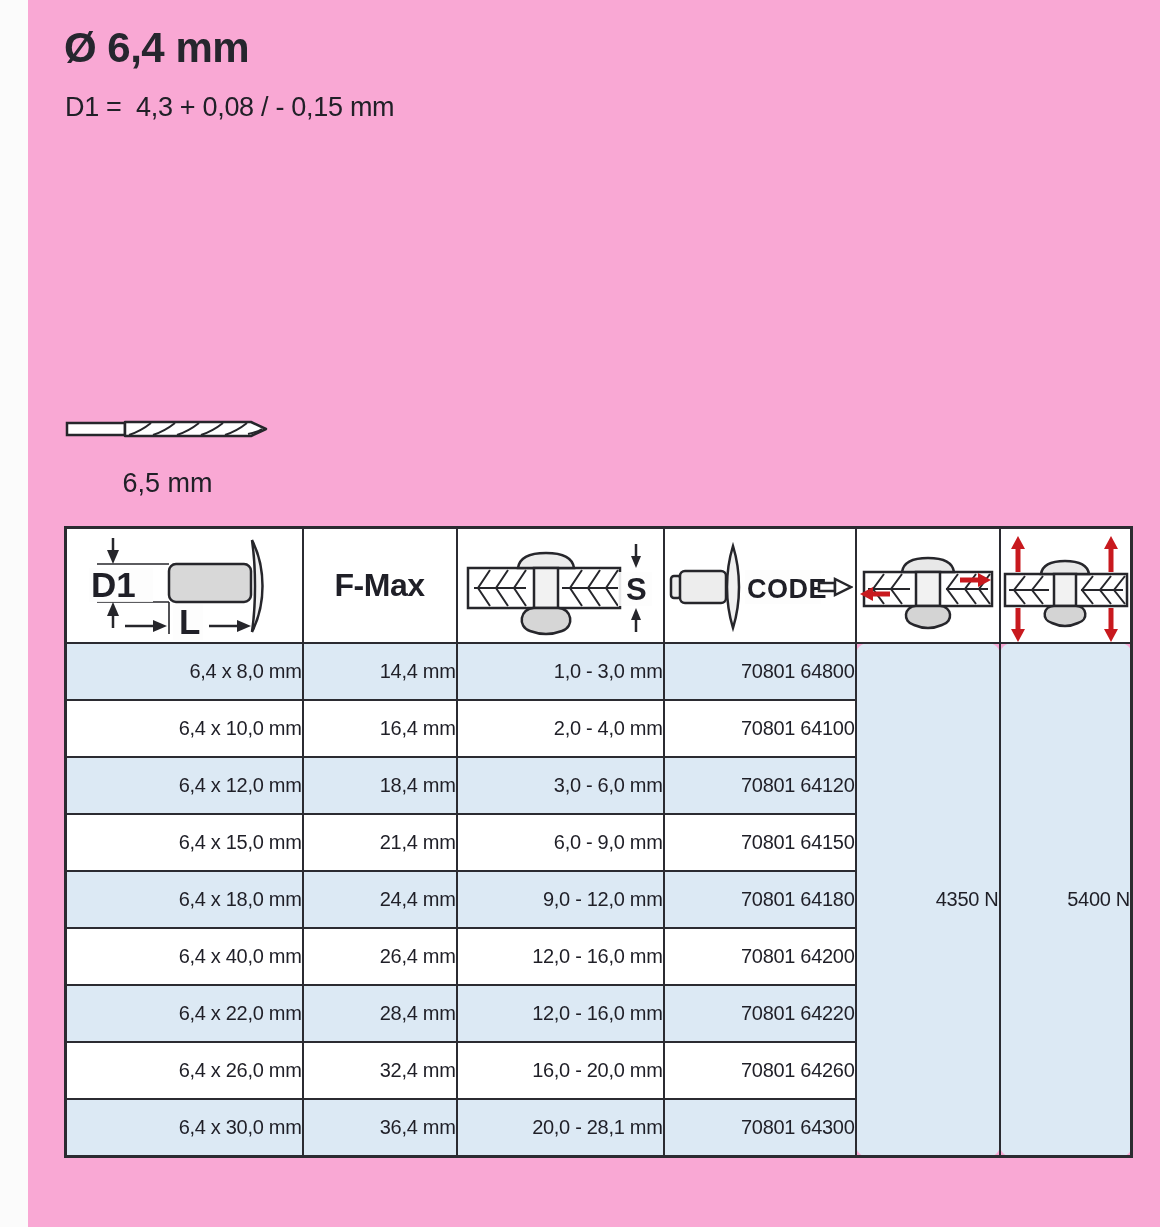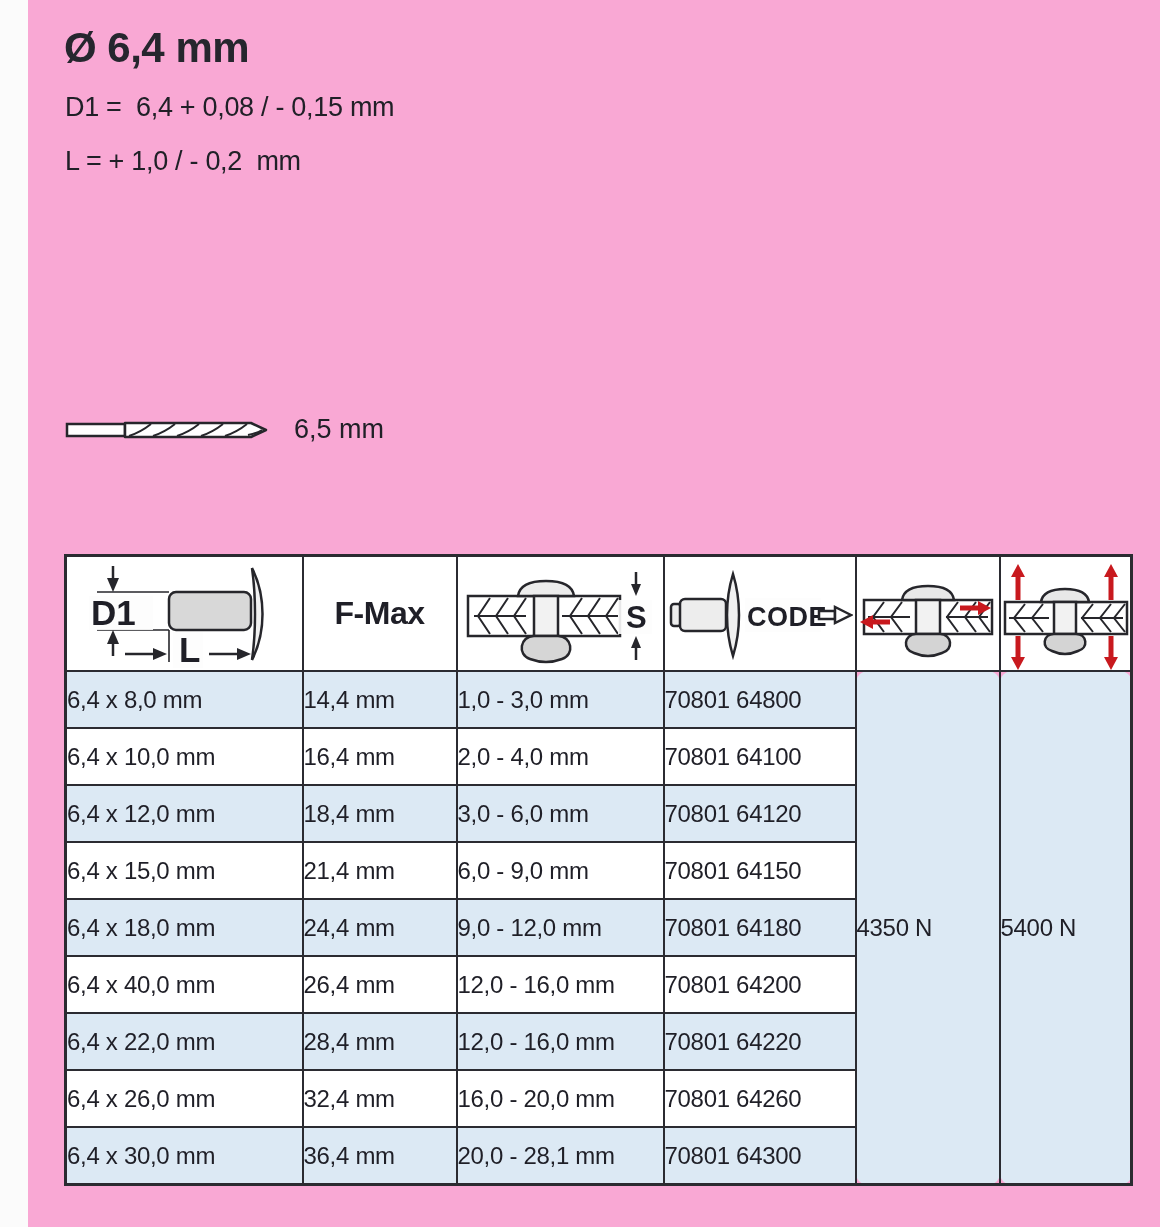--- a/index.html
+++ b/index.html
@@ -1,48 +1,47 @@
 <!DOCTYPE html>
 <html><head>
 <meta charset="utf-8">
 <style>
   html,body{margin:0;padding:0;background:#fbfbfb;}
   .page{position:relative;width:1160px;height:1227px;background:#f9a8d4;
         font-family:"Liberation Sans","DejaVu Sans",sans-serif;color:#202027;overflow:hidden;margin-left:28px;}
   .title{position:absolute;left:36px;top:24px;font-size:42px;font-weight:bold;letter-spacing:-0.5px;color:#26262e;}
   .specs{position:absolute;left:37px;top:80px;font-size:27px;line-height:54px;letter-spacing:-0.3px;}
   .spec{white-space:pre;}
-  .drill-row{position:absolute;left:37px;top:414px;display:flex;align-items:center;gap:24px;font-size:27px;}
-  table.spec-table{position:absolute;left:36px;top:554px;width:1066px;border-collapse:collapse;table-layout:fixed;
+  .drill-row{position:absolute;left:37px;top:414px;display:flex;align-items:center;gap:24px;font-size:27px;flex-direction:column;}
+  table.spec-table{position:absolute;left:36px;top:526px;width:1066px;border-collapse:collapse;table-layout:fixed;
         border:3px solid #2b2b31;}
   .spec-table th{height:113px;border:2px solid #2b2b31;background:#ffffff;padding:0;vertical-align:middle;text-align:center;}
-  .spec-table td{height:55px;border:2px solid #2b2b31;background:#ffffff;padding:0;text-align:left;vertical-align:middle;
-        font-size:24px;letter-spacing:-0.3px;color:#1f1f27;}
+  .spec-table td{height:55px;border:2px solid #2b2b31;background:#ffffff;padding:0;text-align:right;vertical-align:middle;
+        font-size:20px;letter-spacing:-0.3px;color:#1f1f27;}
   .spec-table tbody tr:nth-child(odd) td{background:#dce9f4;}
   .spec-table td.merged{background:#dce9f4;border-radius:12px;}
   .fmax-label{font-size:32px;letter-spacing:-0.5px;color:#1f1f27;}
   svg{display:block;margin:0 auto;}
   .ln{stroke:#26262b;stroke-width:2.5;fill:none;}
   .thin{stroke:#26262b;stroke-width:1.6;fill:none;}
   .hatch{stroke:#26262b;stroke-width:2;fill:none;}
   .part{stroke:#26262b;stroke-width:2.5;}
   .arrowhead{fill:#26262b;}
   .dimtext{font-family:"Liberation Sans",sans-serif;fill:#1f1f27;}
   .patch{fill:#fdfdfd;opacity:0.9;}
 </style>
 </head>
 <body>
 
 <div class="page">
 
   <div class="title">Ø 6,4 mm</div>
 
   <div class="specs">
-    <div class="spec">D1 =  6,4 + 0,08 / - 0,15 mm</div>
-    <div class="spec">L = + 1,0 / - 0,2  mm</div>
+    <div class="spec">D1 =  4,3 + 0,08 / - 0,15 mm</div>
   </div>
 
   <div class="drill-row">
     <svg width="205" height="30" viewBox="0 0 205 30">
       <rect x="2" y="9" width="58" height="12" fill="#ffffff" class="part" stroke-width="2"></rect>
       <polygon points="60,8 186,8 201,15 186,22 60,22" fill="#ffffff" class="part" stroke-width="2" stroke-linejoin="round"></polygon>
       <path class="hatch" d="M64,21 Q76,17 86,9 M88,21 Q100,17 110,9 M112,21 Q124,17 134,9 M136,21 Q148,17 158,9 M160,21 Q172,17 182,9 M183,20 q10,-2 14,-5"></path>
     </svg>
     <span>6,5 mm</span>
   </div>

